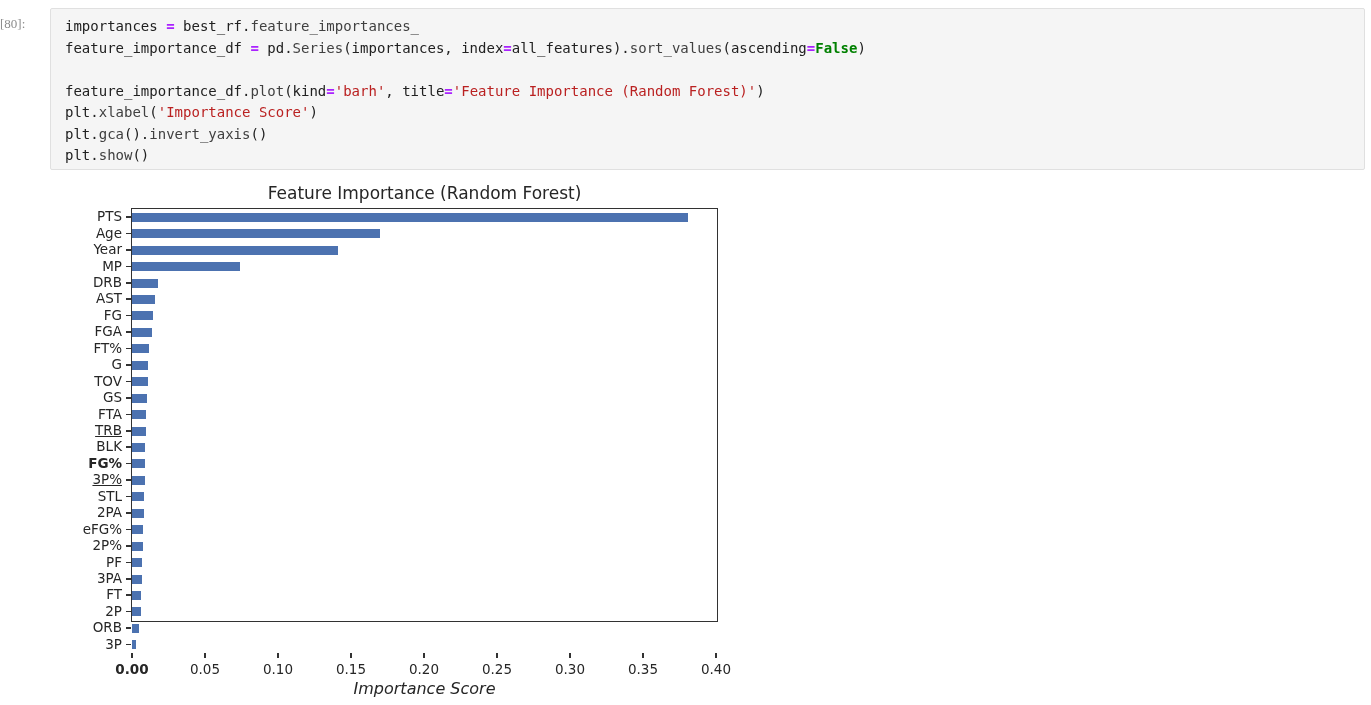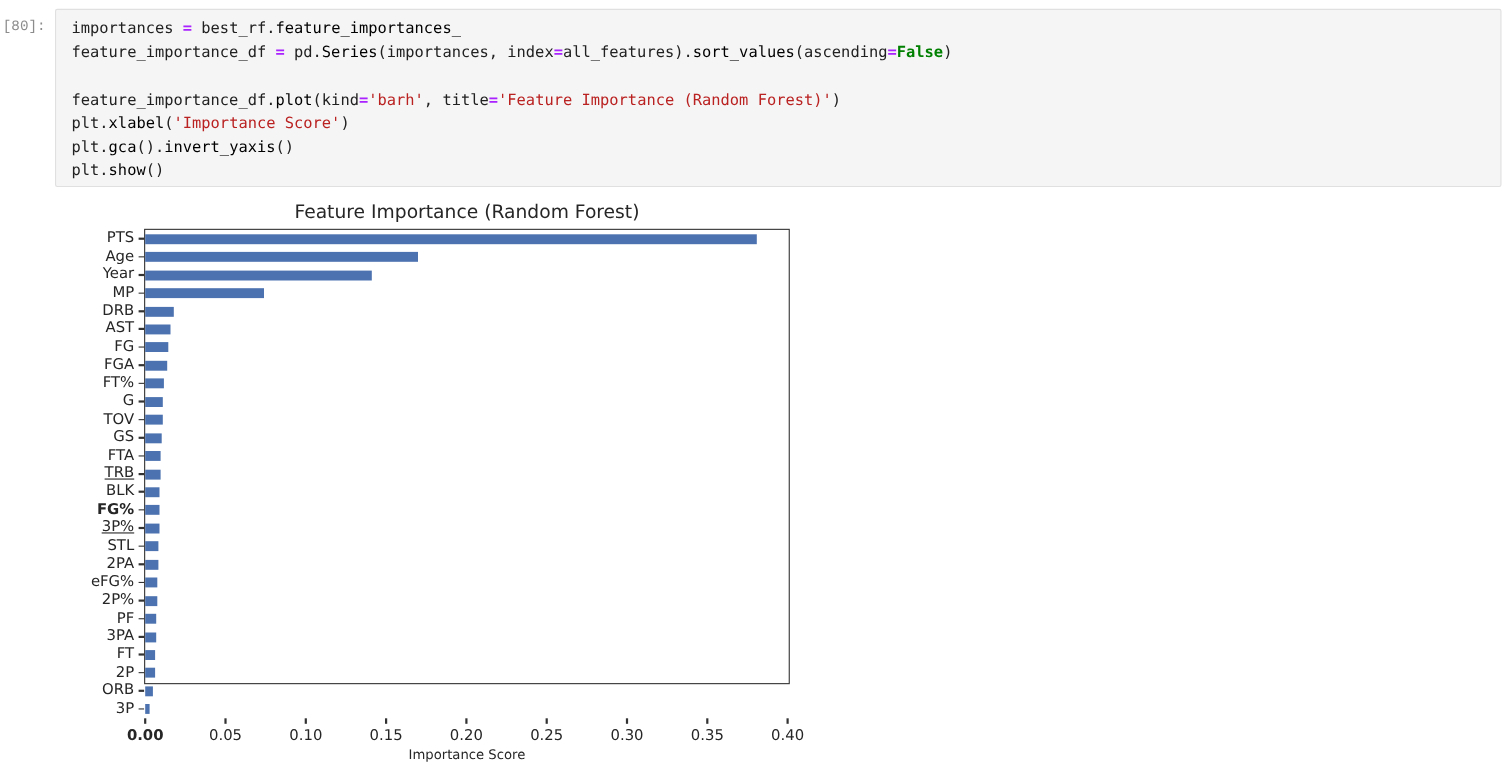--- a/index.html
+++ b/index.html
@@ -1,40 +1,40 @@
 <!DOCTYPE html>
 <html><head>
 <meta charset="utf-8">
 <style>
   html,body{margin:0;padding:0;background:#ffffff;width:1371px;height:705px;overflow:hidden;
     font-family:"DejaVu Sans", sans-serif;}
   
-  .prompt{position:absolute;left:0;top:16px;width:44px;text-align:center;
-    font-family:Liberation Mono, monospace;font-size:13px;color:#8c8c8c;}
+  .prompt{position:absolute;left:0;top:16px;width:44px;text-align:left;
+    font-family:Liberation Serif, serif;font-size:13px;color:#8c8c8c;}
   .cell{position:absolute;left:50px;top:8px;width:1315px;height:162px;
     background:#f5f5f5;border:1px solid #e0e0e0;border-radius:2px;box-sizing:border-box;}
   .code{margin:0;padding:7px 14px;font-family:"DejaVu Sans Mono", monospace;
     font-size:14px;line-height:21.5px;white-space:pre;}
   .tok-d{color:#212121}
   .tok-o{color:#AA22FF;font-weight:bold}
-  .tok-p{color:#000000}
+  .tok-p{color:#404040}
   .tok-s{color:#BA2121}
   .tok-k{color:#008000;font-weight:bold}
   
   .chart-title{position:absolute;left:131px;top:183px;width:587px;text-align:center;
     font-size:17px;color:#262626;}
   .plot{position:absolute;left:131px;top:208px;width:587px;height:414px;
     border:1.5px solid #323232;box-sizing:border-box;background:#ffffff;}
   .bar{position:absolute;left:0;}
   .ytick-label{position:absolute;width:60px;text-align:right;font-size:13.5px;color:#262626;}
   .ytick-mark{position:absolute;height:1.5px;background:#323232;}
   .xtick-mark{position:absolute;width:1.5px;background:#323232;}
   .xtick-label{position:absolute;width:52px;text-align:center;font-size:13.5px;color:#262626;}
   .xlabel{position:absolute;left:131px;top:679px;width:587px;text-align:center;
-    font-size:12px;color:#262626;}
+    font-size:16px;color:#262626;font-style:italic;}
 </style>
 </head>
 <body>
 
 <div class="prompt">[80]:</div>
 
 <div class="cell">
   <pre class="code" id="code-editor"><div><span class="tok-d">importances </span><span class="tok-o">=</span><span class="tok-d"> best_rf.</span><span class="tok-p">feature_importances_</span></div><div><span class="tok-d">feature_importance_df </span><span class="tok-o">=</span><span class="tok-d"> pd.</span><span class="tok-p">Series</span><span class="tok-d">(importances, index</span><span class="tok-o">=</span><span class="tok-d">all_features).</span><span class="tok-p">sort_values</span><span class="tok-d">(ascending</span><span class="tok-o">=</span><span class="tok-k">False</span><span class="tok-d">)</span></div><div>&nbsp;</div><div><span class="tok-d">feature_importance_df.</span><span class="tok-p">plot</span><span class="tok-d">(kind</span><span class="tok-o">=</span><span class="tok-s">'barh'</span><span class="tok-d">, title</span><span class="tok-o">=</span><span class="tok-s">'Feature Importance (Random Forest)'</span><span class="tok-d">)</span></div><div><span class="tok-d">plt.</span><span class="tok-p">xlabel</span><span class="tok-d">(</span><span class="tok-s">'Importance Score'</span><span class="tok-d">)</span></div><div><span class="tok-d">plt.</span><span class="tok-p">gca</span><span class="tok-d">().</span><span class="tok-p">invert_yaxis</span><span class="tok-d">()</span></div><div><span class="tok-d">plt.</span><span class="tok-p">show</span><span class="tok-d">()</span></div></pre>
 </div>
 

